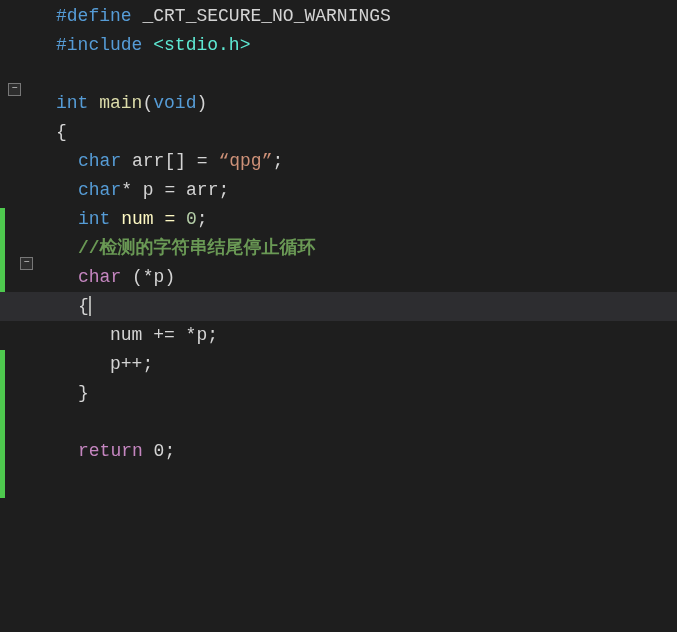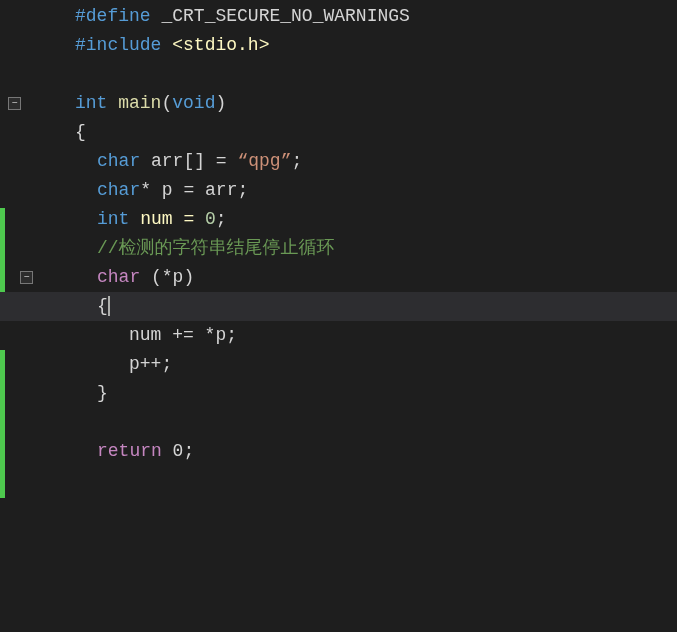--- a/index.html
+++ b/index.html
@@ -45,24 +45,23 @@
       50% { opacity: 0; }
     }
 
     .code-container {
       position: relative;
       padding-top: 2px;
     }
 
     .line-row {
       display: flex;
-      align-items: center;
+      align-items: flex-start;
       position: relative;
       min-height: 29px;
-      gap: 19px;
     }
 
     .line-left {
       width: 48px;
       flex-shrink: 0;
       position: relative;
       display: flex;
       align-items: center;
       justify-content: center;
     }
@@ -89,21 +88,21 @@
       <div class="line-left">
       </div>
       <div class="line-right">
         <span style="color:#569cd6;">#define</span><span style="color:#d4d4d4;"> _CRT_SECURE_NO_WARNINGS</span>
       </div>
     </div>
 
     <div class="line-row">
       <div class="line-left"></div>
       <div class="line-right">
-        <span style="color:#569cd6;">#include</span><span style="color:#fef9c3;"> &lt;stdio.h&gt;</span>
+        <span style="color:#569cd6;">#include</span><span style="color:#5eead4;"> &lt;stdio.h&gt;</span>
       </div>
     </div>
 
     <div class="line-row">
       <div class="line-left"></div>
       <div class="line-right">&nbsp;</div>
     </div>
 
     <div class="line-row">
       <div class="line-left" style="position:relative;">
@@ -151,21 +150,21 @@
       </div>
       <div class="line-right" style="padding-left:30px;">
         <span style="color:#569cd6;">int</span><span style="color:#fef9c3;"> num = </span><span style="color:#b5cea8;">0</span><span style="color:#d4d4d4;">;</span>
       </div>
     </div>
 
     <div class="line-row">
       <div class="line-left" style="position:relative;">
         <span style="position:absolute;left:14px;top:0;bottom:0;border-left:1px dashed #555;"></span>
       </div>
-      <div class="line-right" style="padding-left:30px;">
+      <div class="line-right" style="padding-left:30px;font-weight:bold;">
         <span style="color:#6a9955;">//检测的字符串结尾停止循环</span>
       </div>
     </div>
 
     <div class="line-row">
       <div class="line-left" style="position:relative;">
         <span style="position:absolute;left:14px;top:0;bottom:0;border-left:1px dashed #555;"></span>
         <span style="
           display:inline-flex;align-items:center;justify-content:center;
           width:13px;height:13px;border:1px solid #777;background:#2d2d2d;

